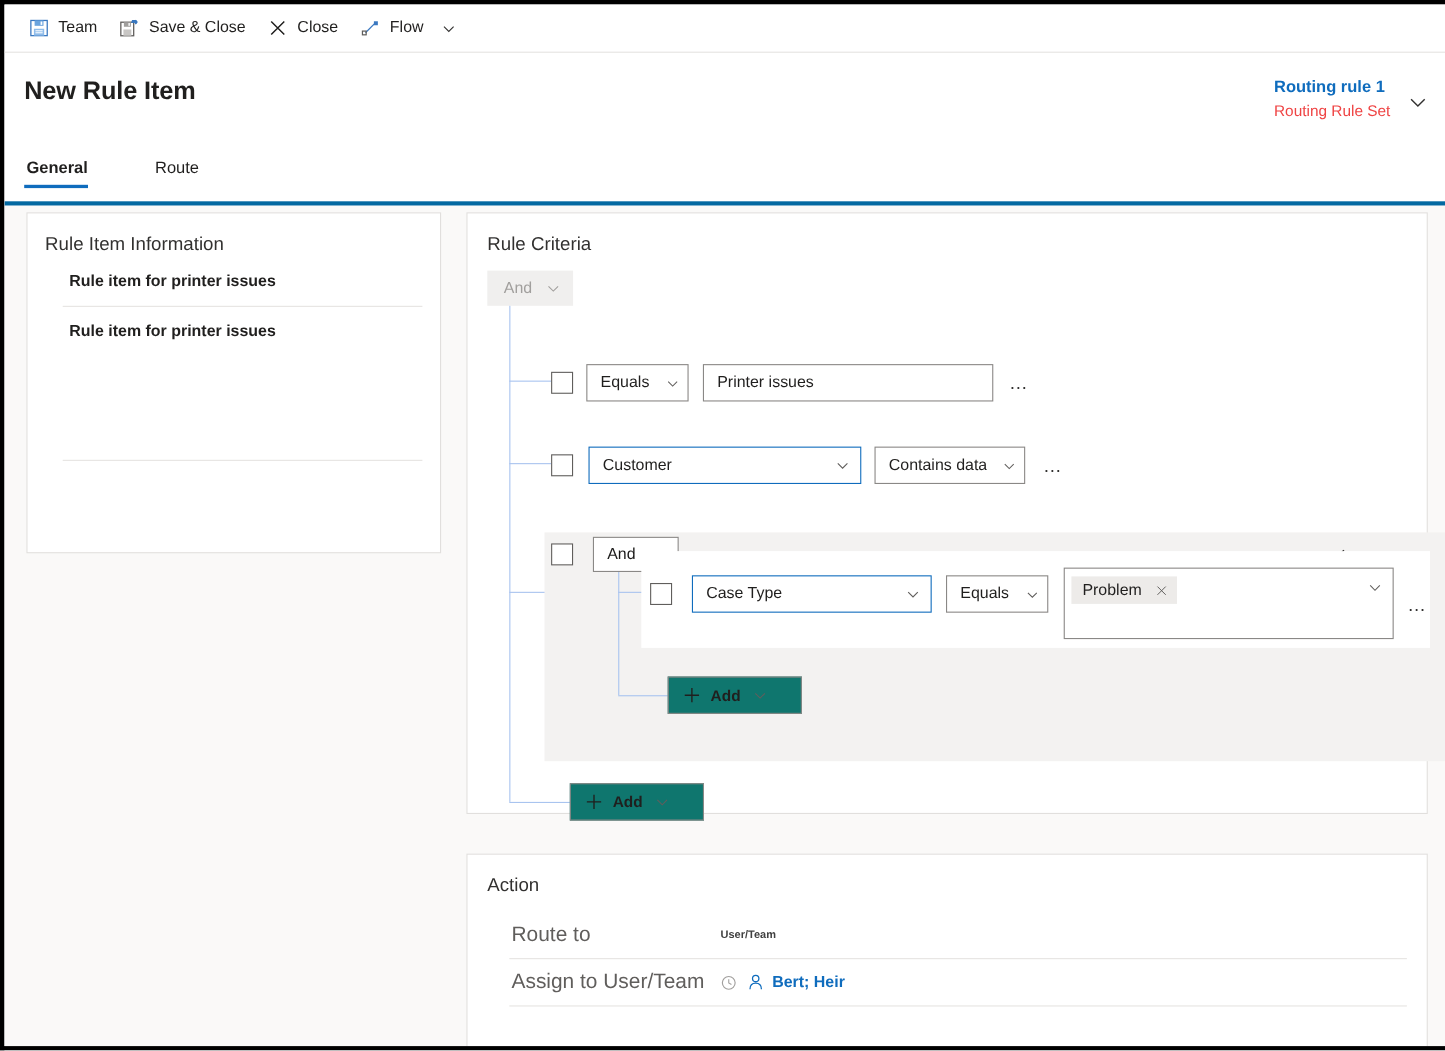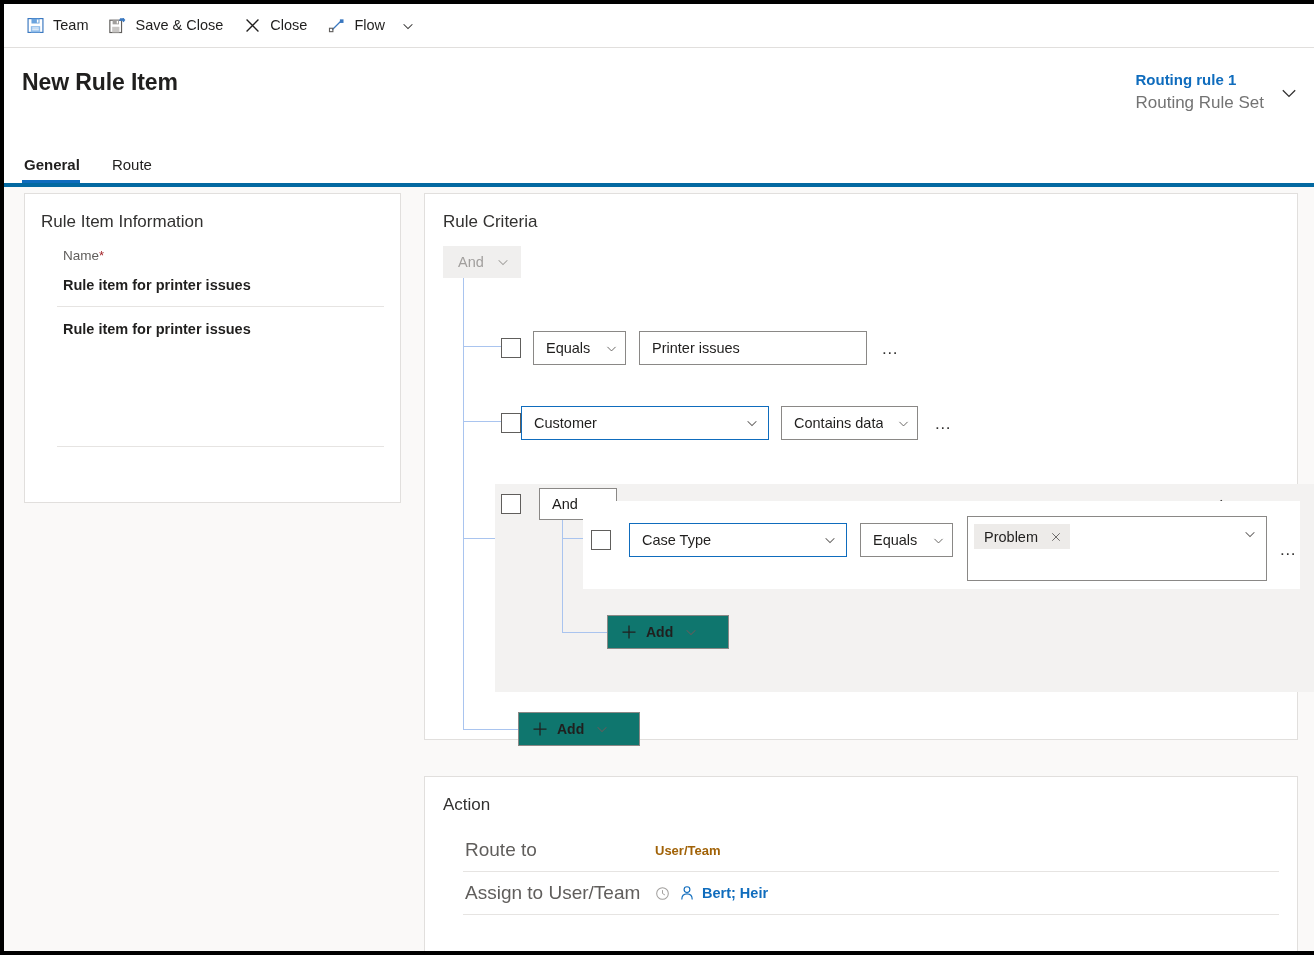--- a/index.html
+++ b/index.html
@@ -93,37 +93,38 @@
   .hr-link {
     display: block;
     font-size: 15px;
     font-weight: 700;
     color: #0f6cbd;
     cursor: pointer;
     line-height: 1.35;
   }
   .hr-sub {
     display: block;
-    font-size: 17px;
-    color: #737373;
+    font-size: 14px;
+    color: #ef4444;
     line-height: 1.5;
   }
   .hr-chevron {
     margin-left: 16px;
     margin-top: 14px;
     cursor: pointer;
     display: inline-flex;
   }
 
   .tabs {
     position: absolute;
-    bottom: 0;
+    bottom: 12px;
     left: 18px;
     display: flex;
     align-items: flex-end;
+    gap: 29px;
   }
   .tab {
     position: relative;
     font-size: 15px;
     color: #201f1e;
     padding: 0 6px 11px 2px;
     margin-right: 24px;
     cursor: pointer;
     line-height: 1;
   }
@@ -386,23 +387,23 @@
     padding: 0 18px 0 40px;
     height: 42px;
   }
   .act-label {
     font-size: 19px;
     color: #605e5c;
     width: 190px;
     flex: 0 0 auto;
   }
   .act-value-bold {
-    font-size: 13px;
+    font-size: 10px;
     font-weight: 700;
-    color: #a16207;
+    color: #404040;
   }
   .act-rule {
     height: 1px;
     background: #e6e4e2;
     margin: 0 18px 0 38px;
   }
   .lookup {
     display: flex;
     align-items: center;
   }
@@ -501,23 +502,20 @@
       </div>
     </div>
   </div>
 
   <div class="body-area">
 
     <div class="card info-card">
       <div class="section-title">Rule Item Information</div>
 
       <div class="field-block">
-        <div class="field-label">
-          <span>Name</span><span class="req-star">*</span>
-        </div>
         <div class="field-value">Rule item for printer issues</div>
       </div>
       <div class="field-rule"></div>
 
       <div class="field-block">
         <div class="field-value">Rule item for printer issues</div>
       </div>
       <div class="field-rule tall"></div>
     </div>
 
@@ -544,29 +542,29 @@
         <div class="crow" style="left:58px; top:85px;">
           <div class="cbox"></div>
           <div class="ctrl gray" style="width:93px; margin-left:12px; padding-right:7px;">
             <span class="txt">Equals</span>
             <span class="chev" style="margin-left:6px;">
               <svg width="13" height="13" viewBox="0 0 16 16">
                   <path d="M3 6 L8 11 L13 6" fill="none" stroke="#605e5c" stroke-width="1.15"></path>
                 </svg>
             </span>
           </div>
-          <div class="ctrl gray" style="width:228px; margin-left:13px; justify-content:flex-start;">
+          <div class="ctrl gray" style="width:264px; margin-left:13px; justify-content:flex-start;">
             <span class="txt">Printer issues</span>
           </div>
           <span class="ellipsis-btn" style="margin-left:11px;">…</span>
         </div>
 
         <div class="crow" style="left:58px; top:160px;">
           <div class="cbox"></div>
-          <div class="ctrl blue" style="width:248px; margin-left:0;">
+          <div class="ctrl blue" style="width:248px; margin-left:14px;">
             <span class="txt">Customer</span>
             <span class="chev">
               <svg width="14" height="14" viewBox="0 0 16 16">
                   <path d="M3 6 L8 11 L13 6" fill="none" stroke="#605e5c" stroke-width="1.15"></path>
                 </svg>
             </span>
           </div>
           <div class="ctrl gray" style="width:137px; margin-left:12px; padding-right:7px;">
             <span class="txt">Contains data</span>
             <span class="chev" style="margin-left:6px;">

